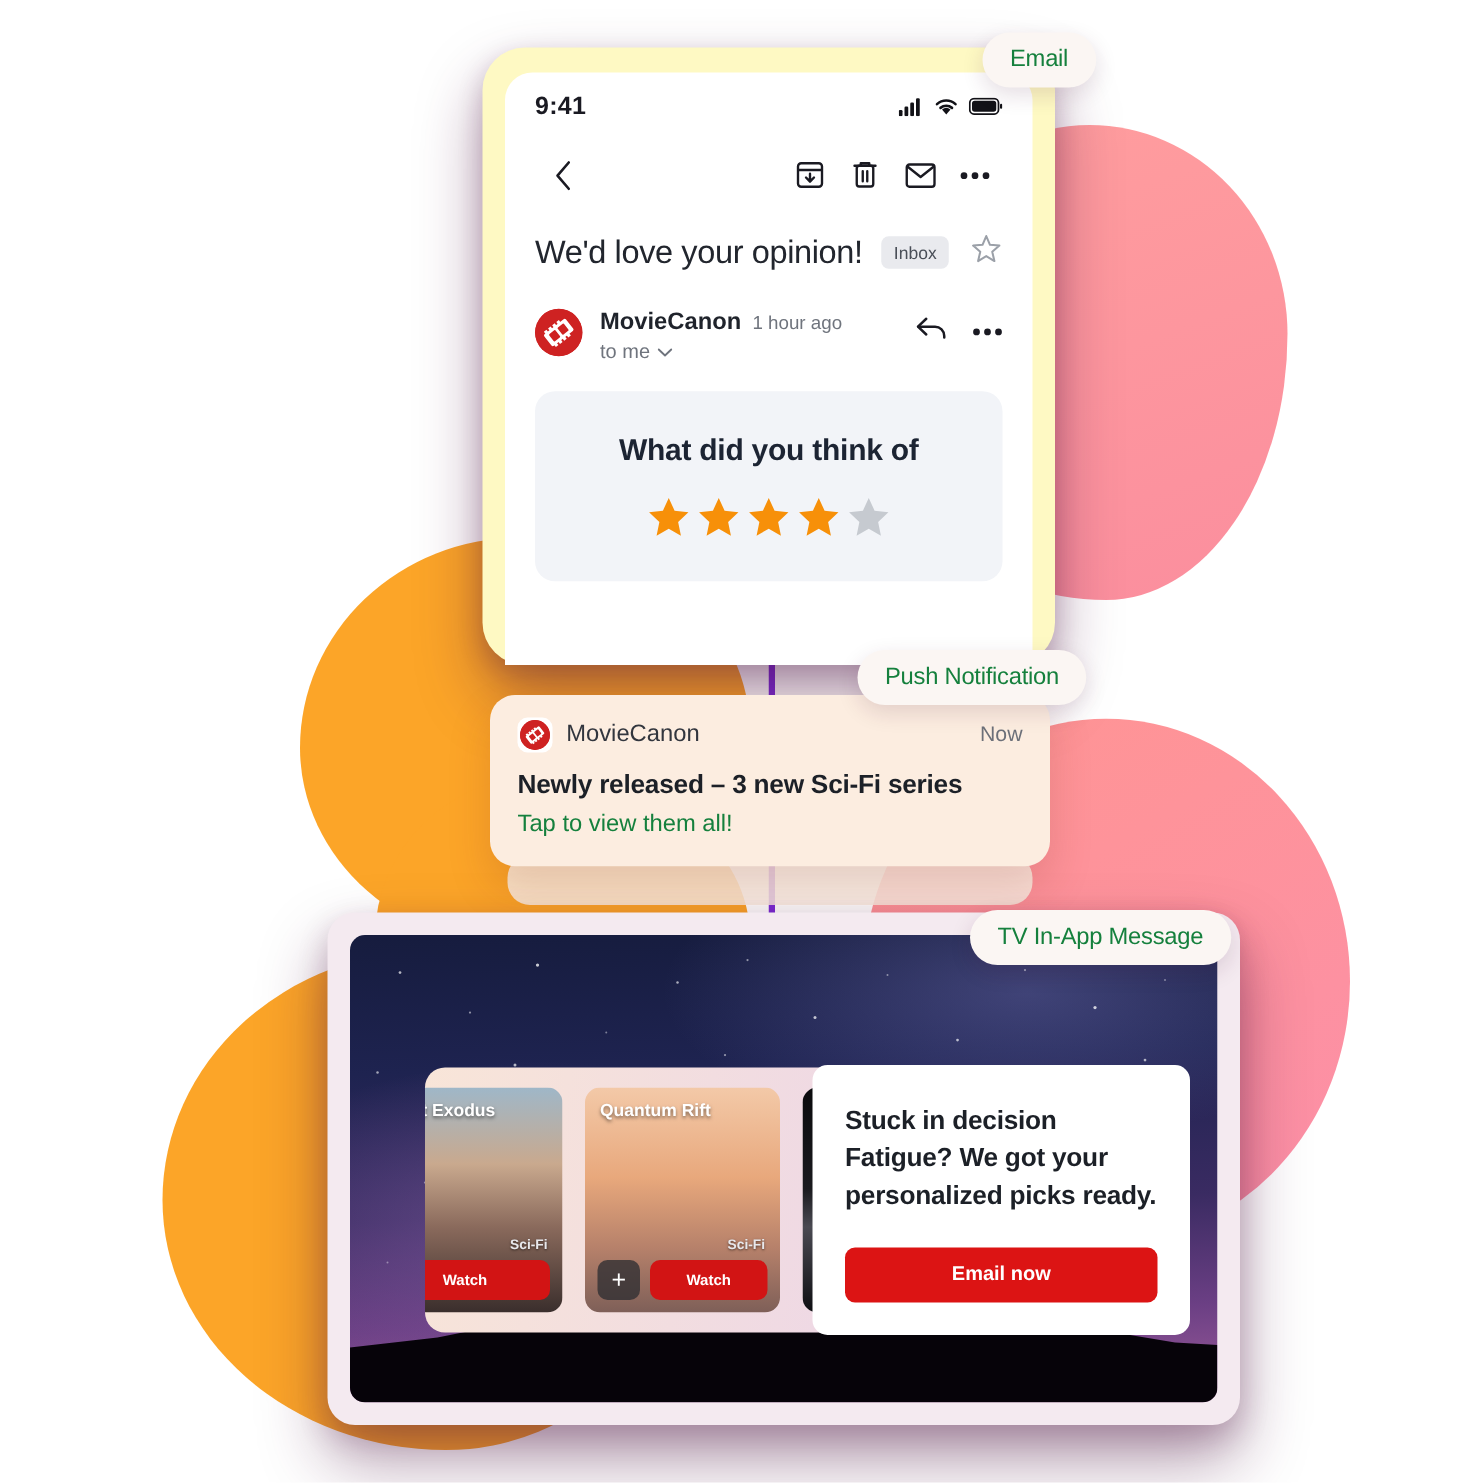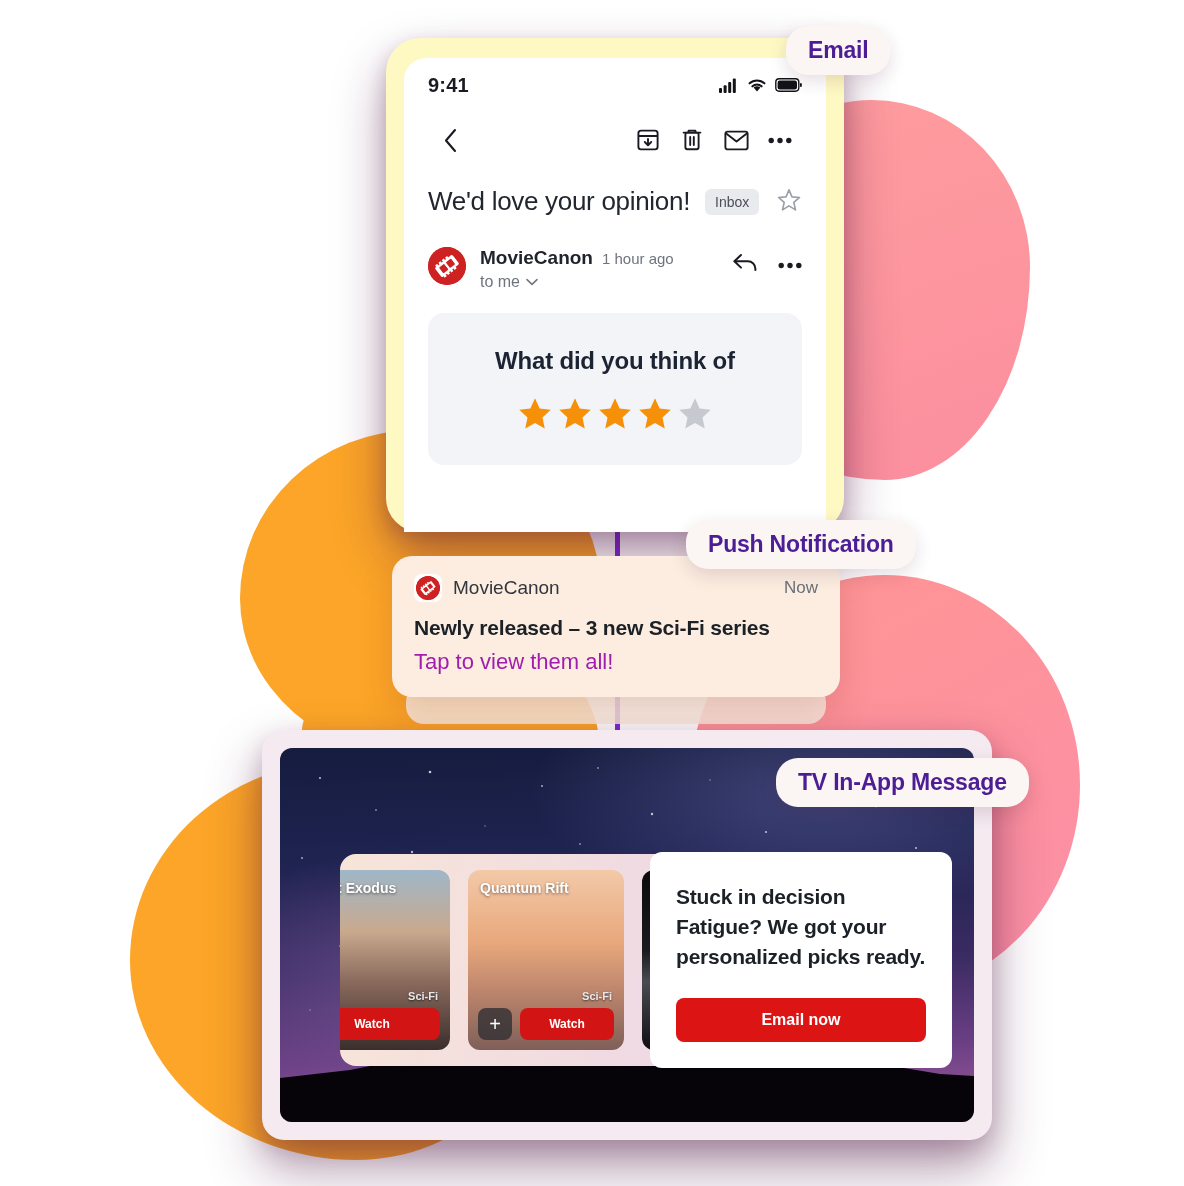--- a/index.html
+++ b/index.html
@@ -131,21 +131,21 @@
   .push-head { display: flex; align-items: center; gap: 11px; }
   .push-appicon {
     width: 28px; height: 28px; border-radius: 8px;
     background: #FFFFFF; display: flex; align-items: center; justify-content: center;
     flex: none; overflow: hidden;
   }
   .push-appicon .avatar-circle { width: 24px; height: 24px; }
   .push-app { font-size: 19px; color: #32363E; }
   .push-now { margin-left: auto; font-size: 17px; color: #6C7079; }
   .push-title { margin-top: 14px; font-size: 21px; font-weight: 700; color: #1C2027; letter-spacing: -.2px; }
-  .push-body { margin-top: 9px; font-size: 22px; color: #a21caf; }
+  .push-body { margin-top: 9px; font-size: 19px; color: #15803d; }
 
   
   .tv {
     position: absolute; left: 262px; top: 730px;
     width: 730px; height: 410px;
     background: #F4EAF0;
     border-radius: 22px;
     padding: 18px;
     box-shadow: 0 28px 54px rgba(74,16,62,.42), 0 10px 24px rgba(74,16,62,.20);
   }
@@ -222,27 +222,27 @@
     border-radius: 8px; font-size: 16px; font-weight: 700;
     font-family: "Liberation Sans", sans-serif;
   }
 
   
   .pill {
     position: absolute;
     background: #FBF6F3;
     border-radius: 22px;
     padding: 11px 22px;
-    font-size: 23px; font-weight: 700; color: #4c1d95;
+    font-size: 19px; font-weight: 400; color: #15803d;
     letter-spacing: -.2px; white-space: nowrap;
     box-shadow: 0 6px 18px rgba(70,20,60,.14);
   }
   .pill-email { left: 786px; top: 26px; }
   .pill-push  { left: 686px; top: 520px; }
-  .pill-tv    { left: 776px; top: 758px; }
+  .pill-tv    { left: 776px; top: 728px; }
 </style>
 </head>
 <body>
 
 <div class="stage">
 
   <div class="blob blob-pink-top"></div>
   <div class="blob blob-orange-top"></div>
   <div class="blob blob-orange-bridge"></div>
   <div class="blob blob-pink-bottom"></div>

